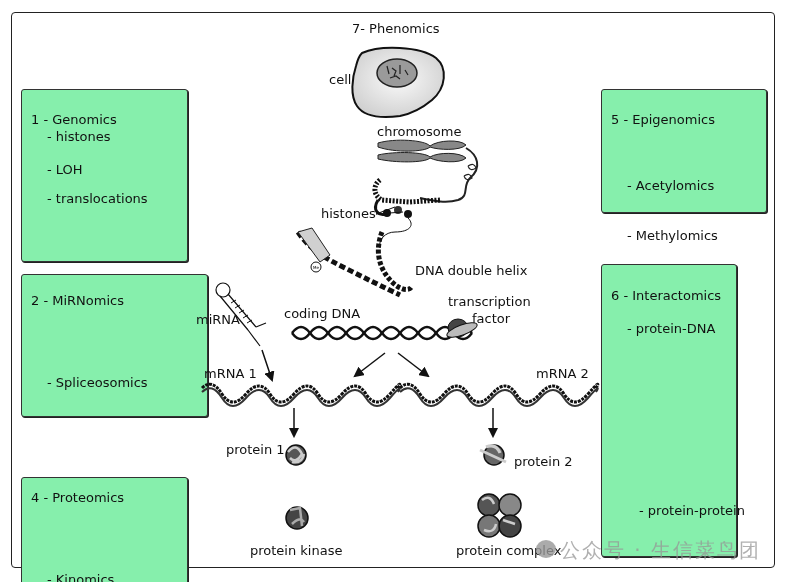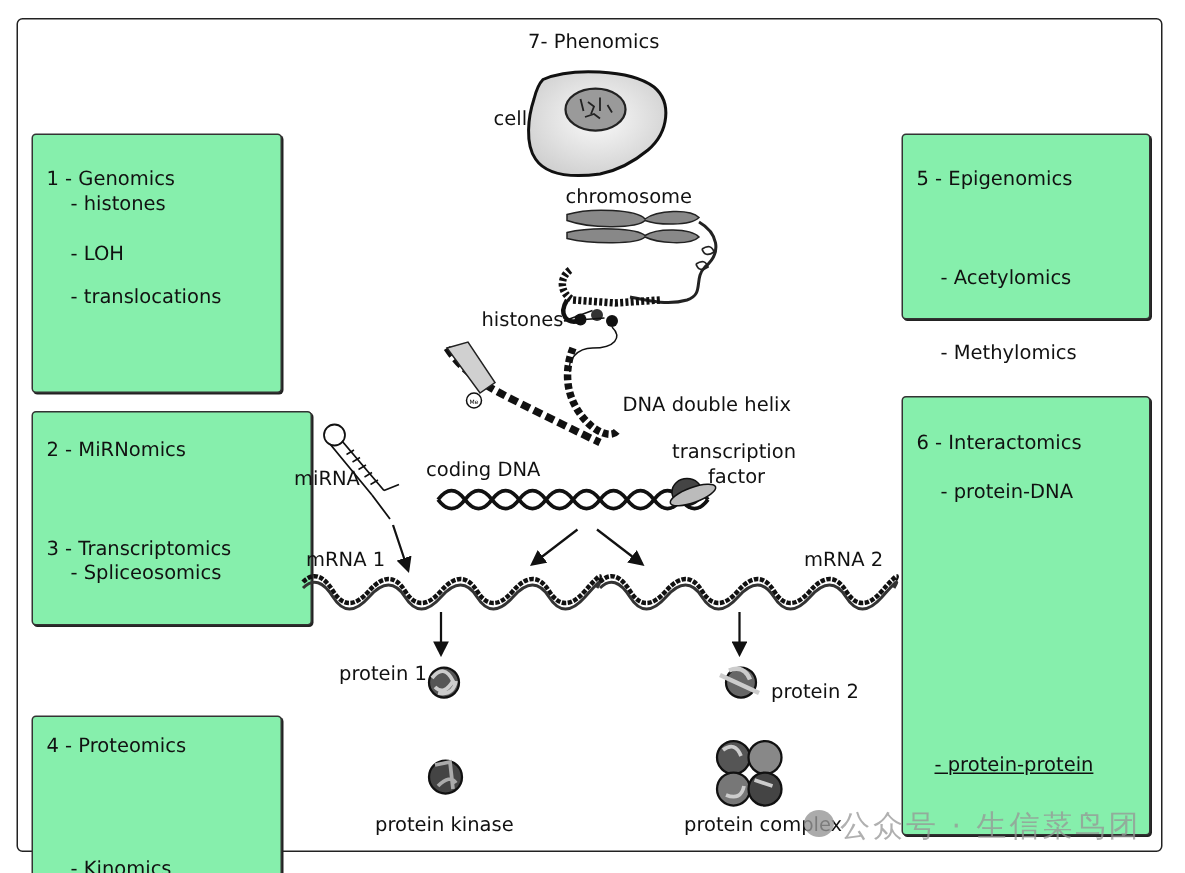--- a/index.html
+++ b/index.html
@@ -26,39 +26,38 @@
 
 <div class="box" style="left:21px;top:89px;width:167px;height:173px;">
   <div class="txt" style="left:9px;top:22px;">1 - Genomics</div>
   <div class="txt" style="left:25px;top:39px;">- histones</div>
   <div class="txt" style="left:25px;top:72px;">- LOH</div>
   <div class="txt" style="left:25px;top:101px;">- translocations</div>
 </div>
 
 <div class="box" style="left:21px;top:274px;width:187px;height:143px;">
   <div class="txt" style="left:9px;top:18px;">2 - MiRNomics</div>
-  <div class="txt" style="left:9px;top:84px;">3 - Transcriptomics</div>
   <div class="txt" style="left:25px;top:100px;">- Spliceosomics</div>
 </div>
 
 <div class="box" style="left:21px;top:429px;width:167px;height:128px;margin-top:48px;">
   <div class="txt" style="left:9px;top:12px;">4 - Proteomics</div>
   <div class="txt" style="left:25px;top:94px;">- Kinomics</div>
 </div>
 
 <div class="box" style="left:601px;top:89px;width:166px;height:124px;">
   <div class="txt" style="left:9px;top:22px;">5 - Epigenomics</div>
   <div class="txt" style="left:25px;top:88px;">- Acetylomics</div>
   <div class="txt" style="left:25px;top:138px;text-align:right;">- Methylomics</div>
 </div>
 
-<div class="box" style="left:601px;top:264px;width:166px;height:293px;">
+<div class="box" style="left:601px;top:264px;width:136px;height:293px;">
   <div class="txt" style="left:9px;top:23px;">6 - Interactomics</div>
   <div class="txt" style="left:25px;top:56px;">- protein-DNA</div>
-  <div class="txt" style="left:21px;top:238px;text-decoration:underline;">- protein-protein</div>
+  <div class="txt" style="left:37px;top:238px;">- protein-protein</div>
 </div>
 
 <svg width="790" height="582">
   <defs>
     <radialGradient id="cellg" cx="50%" cy="45%" r="60%">
       <stop offset="0%" stop-color="#fafafa"></stop>
         <stop offset="100%" stop-color="#cfcfcf"></stop>
     </radialGradient>
     <marker id="ah" viewBox="0 0 10 10" refX="8" refY="5" markerWidth="7" markerHeight="7" orient="auto">
       <path d="M0,0 L10,5 L0,10 z" fill="#111"></path>

